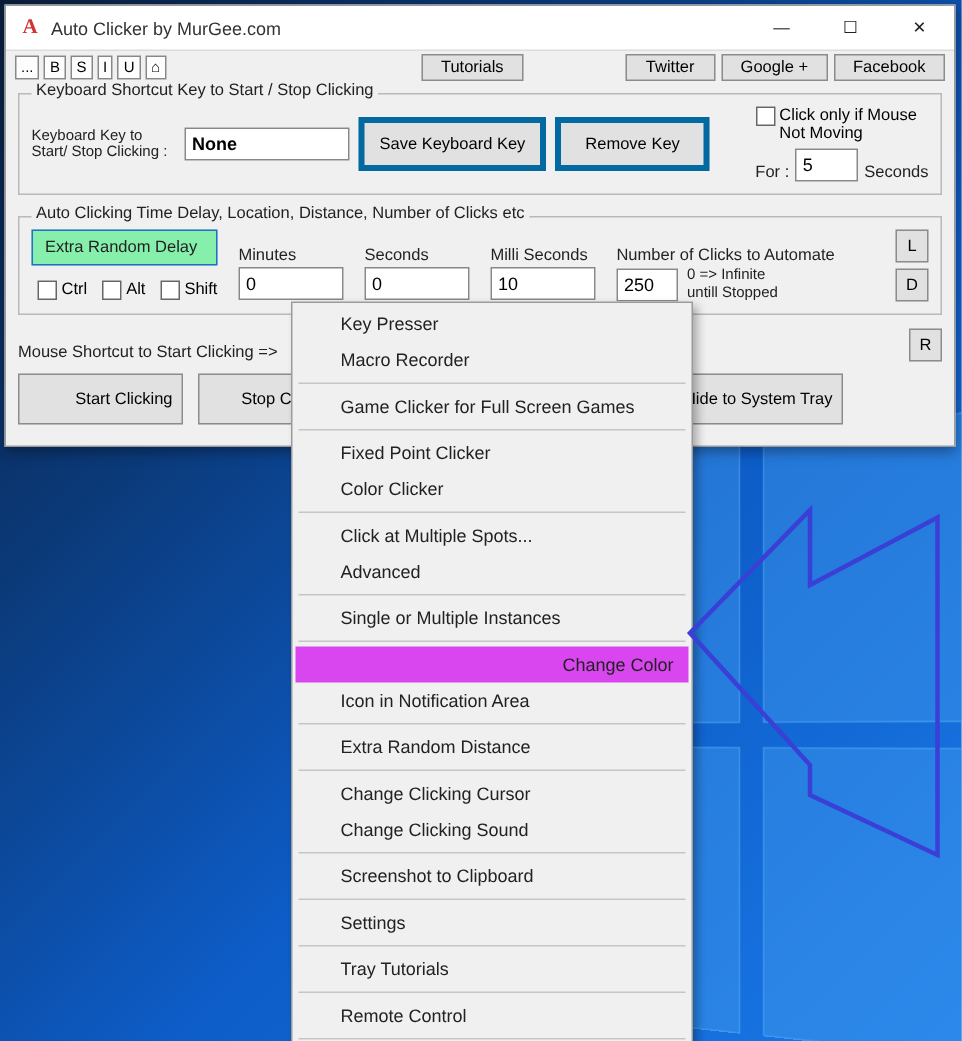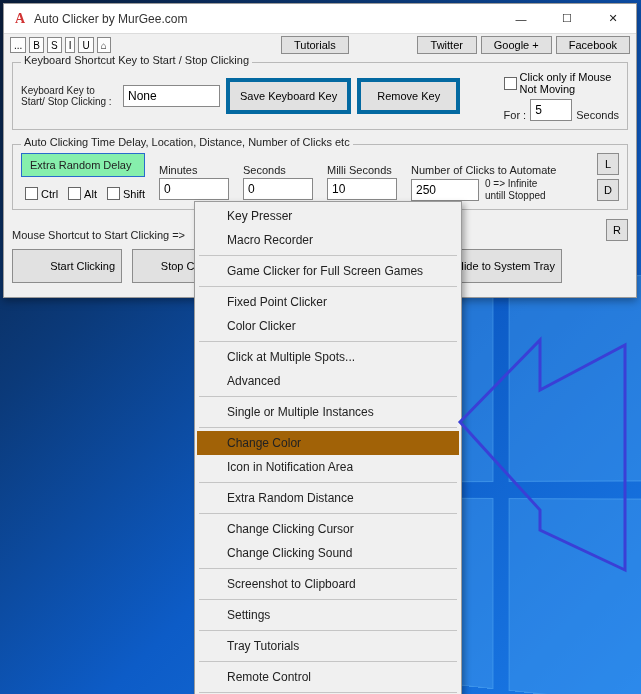--- a/index.html
+++ b/index.html
@@ -33,36 +33,36 @@
     .group-box { border: 1px solid #b9b9b9; padding: 8px 8px 8px 8px; position: relative; margin-top: 8px; }
     .group-label { position: absolute; top: -9px; left: 8px; background: #f0f0f0; padding: 0 3px; font-size: 11px; color: #222; }
     
     .row { display: flex; align-items: center; gap: 6px; }
     .lbl { font-size: 11px; color: #222; margin-top: 11px; }
     .lbl-multiline { font-size: 10px; color: #222; line-height: 1.15; }
     
     input[type="text"] { border: 1px solid #888; background: #fff; padding: 2px 4px; font-size: 12px; height: 22px; }
     .btn { border: 4px solid #0369a1; background: #e1e1e1; padding: 4px 8px; font-size: 11px; cursor: default; text-align: left; }
     
-    .checkbox { display: flex; align-items: center; gap: 3px; font-size: 11px; }
+    .checkbox { display: flex; align-items: flex-start; gap: 3px; font-size: 11px; }
     .checkbox .box { width: 13px; height: 13px; border: 1px solid #666; background: #fff; }
     
     .delay-group { display: flex; flex-direction: column; gap: 2px; }
     .delay-group .lbl { font-size: 11px; }
     .delay-group input { width: 70px; }
     
     .extra-random-btn { border: 1px solid #2a6bcc; background: #86efac; color: #222; padding: 5px 8px; font-size: 11px; }
     
     .big-btn { border: 1px solid #8c8c8c; background: #e1e1e1; padding: 10px 6px; font-size: 11px; cursor: default; text-align: right; flex: 1; }
     .square-btn { border: 1px solid #8c8c8c; background: #e1e1e1; width: 22px; height: 22px; font-size: 11px; display: flex; align-items: center; justify-content: center; }
     
     
     .context-menu { position: absolute; top: 201px; left: 194px; width: 268px; background: #f0f0f0; border: 1px solid #9b9b9b; box-shadow: 3px 3px 6px rgba(0,0,0,0.3); z-index: 50; padding: 2px; font-size: 12px; }
     .context-menu .item { padding: 5px 10px 5px 30px; cursor: default; color: #222; }
-    .context-menu .item.highlighted { background: #a16207; }
+    .context-menu .item.highlighted { background: #d946ef; text-align: right; }
     .context-menu .sep { height: 1px; background: #c5c5c5; margin: 3px 2px; }
     
     
     .arrow-svg { position: absolute; top: 260px; left: 390px; width: 250px; height: 340px; z-index: 60; pointer-events: none; }
     
     .modifier-row { display: flex; gap: 10px; margin-top: 6px; margin-left: 4px; }
   </style>
 </head>
 <body>
 
@@ -102,21 +102,21 @@
     <div class="link-btn">Facebook</div>
   </div>
 
   <div class="client">
 
     <div class="group-box" style="margin-top:2px">
       <div class="group-label">Keyboard Shortcut Key to Start / Stop Clicking</div>
       <div class="row">
         <div class="lbl-multiline" style="width:96px; white-space:pre-line">Keyboard Key to
 Start/ Stop Clicking :</div>
-        <input type="text" style="width: 97px;" value="None">
+        <input type="text" style="width: 110px; font-weight: bold;" value="None">
         <div class="btn" style="padding:8px 10px">Save Keyboard Key</div>
         <div class="btn" style="padding:8px 16px">Remove Key</div>
         <div style="flex:1"></div>
         <div style="display:flex; flex-direction:column; gap:3px">
           <div class="checkbox">
             <div class="box"></div>
             <div style="white-space:pre-line; line-height:1.1">Click only if Mouse
 Not Moving</div>
           </div>
           <div class="row" style="gap:4px">
@@ -156,21 +156,21 @@
           <span class="lbl">Seconds</span>
           <input type="text" value="0" style="">
         </div>
         <div class="delay-group">
           <span class="lbl">Milli Seconds</span>
           <input type="text" value="10" style="">
         </div>
         <div class="delay-group" style="flex:1">
           <span class="lbl">Number of Clicks to Automate</span>
           <div class="row" style="gap:6px">
-            <input type="text" style="width: 68px;" value="250">
+            <input type="text" style="width: 41px;" value="250">
             <span class="lbl-multiline" style="white-space:pre-line">0 =&gt; Infinite
 untill Stopped</span>
           </div>
         </div>
         <div style="display:flex; flex-direction:column; gap:4px">
           <div class="square-btn">L</div>
           <div class="square-btn">D</div>
         </div>
       </div>
     </div>

